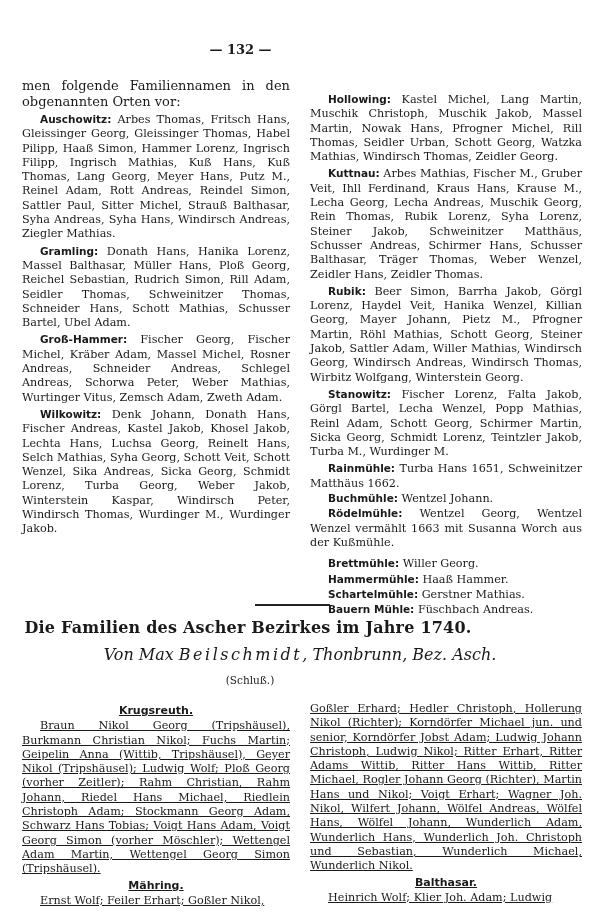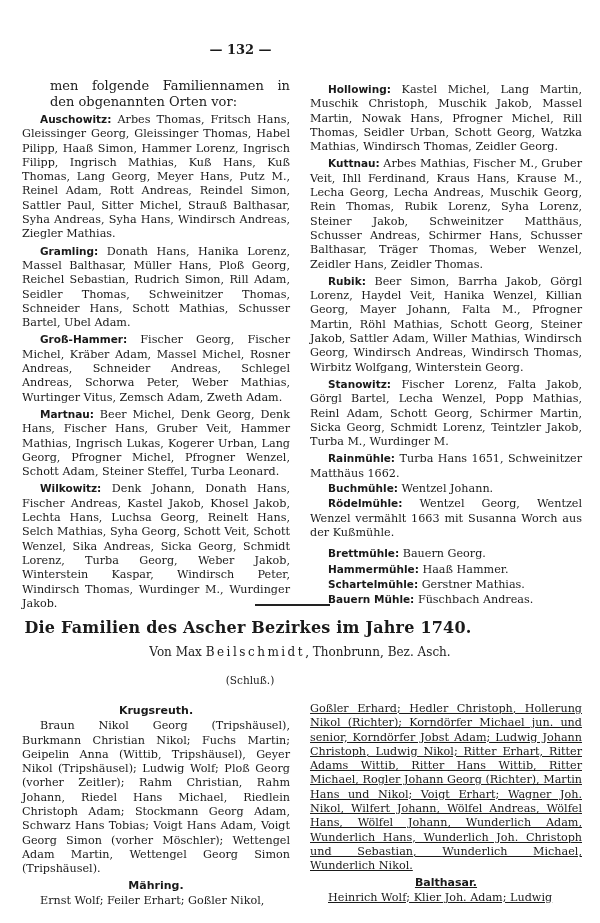--- a/index.html
+++ b/index.html
@@ -11,38 +11,39 @@
   }
   .page-number {
     position: absolute; top: 42px; left: 0; width: 481px;
     text-align: center; font-size: 13px; font-weight: bold;
   }
   .col {
     position: absolute; font-size: 11.2px; line-height: 14.3px;
     text-align: justify;
   }
   .col-left-top { left: 22px; top: 78px; width: 268px; }
-  .col-right-top { left: 310px; top: 82px; width: 272px; }
-  .col-left-bot { left: 22px; top: 702px; width: 268px; }
+  .col-right-top { left: 310px; top: 92px; width: 272px; }
+  .col-left-bot { left: 22px; top: 702px; width: 268px; text-decoration: underline; }
   .col-right-bot { left: 310px; top: 702px; width: 272px; text-decoration: underline; }
-  .intro { font-size: 13px; line-height: 16px; margin-bottom: 2px; margin-left: 28px; }
+  .intro { font-size: 13px; line-height: 16px; margin-bottom: 2px; }
   .para { text-indent: 18px; margin: 0 0 2px 0; }
   .para.tight { margin-bottom: 0; }
   .para.gap { margin-top: 6px; }
   .place { font-weight: bold; font-family: "DejaVu Sans", "Liberation Sans", sans-serif; font-size: 10.5px; }
   .separator {
     position: absolute; left: 255px; top: 604px; width: 75px; height: 2px; background: #222;
   }
   .article-title {
     position: absolute; top: 618px; left: 0; width: 496px; text-align: center;
     font-weight: bold; font-size: 16px; letter-spacing: 0.2px;
   }
   .byline {
     position: absolute; top: 645px; left: 0; width: 600px; text-align: center;
-    font-size: 12px;
+    font-size: 16px;
+    font-style: italic;
   }
   .byline .spaced { letter-spacing: 2.5px; }
   .continued {
     position: absolute; top: 674px; left: 0; width: 500px; text-align: center;
     font-size: 10.5px;
   }
   .subhead {
     text-align: center; font-weight: bold; font-size: 11px;
     font-family: "DejaVu Sans", "Liberation Sans", sans-serif;
     margin: 2px 0 1px 0;
@@ -51,33 +52,32 @@
 </head>
 <body>
 
 <div class="page-number">— 132 —</div>
 
 <div class="col col-left-top">
   <div class="intro">men folgende Familiennamen in den obgenannten Orten vor:</div>
   <p class="para"><span class="place">Auschowitz:</span> <span>Arbes Thomas, Fritsch Hans, Gleissinger Georg, Gleissinger Thomas, Habel Pilipp, Haaß Simon, Hammer Lorenz, Ingrisch Filipp, Ingrisch Mathias, Kuß Hans, Kuß Thomas, Lang Georg, Meyer Hans, Putz M., Reinel Adam, Rott Andreas, Reindel Simon, Sattler Paul, Sitter Michel, Strauß Balthasar, Syha Andreas, Syha Hans, Windirsch Andreas, Ziegler Mathias.</span></p>
   <p class="para"><span class="place">Gramling:</span> <span>Donath Hans, Hanika Lorenz, Massel Balthasar, Müller Hans, Ploß Georg, Reichel Sebastian, Rudrich Simon, Rill Adam, Seidler Thomas, Schweinitzer Thomas, Schneider Hans, Schott Mathias, Schusser Bartel, Ubel Adam.</span></p>
   <p class="para"><span class="place">Groß-Hammer:</span> <span>Fischer Georg, Fischer Michel, Kräber Adam, Massel Michel, Rosner Andreas, Schneider Andreas, Schlegel Andreas, Schorwa Peter, Weber Mathias, Wurtinger Vitus, Zemsch Adam, Zweth Adam.</span></p>
-  <p class="para"><span class="place">Martnau:</span> <span>Beer Michel, Denk Georg, Denk Hans, Fischer Hans, Gruber Veit, Hammer Mathias, Ingrisch Lukas, Kogerer Urban, Lang Georg, Pfrogner Michel, Pfrogner Wenzel, Schott Adam, Steiner Steffel, Turba Leonard.</span></p>
   <p class="para"><span class="place">Wilkowitz:</span> <span>Denk Johann, Donath Hans, Fischer Andreas, Kastel Jakob, Khosel Jakob, Lechta Hans, Luchsa Georg, Reinelt Hans, Selch Mathias, Syha Georg, Schott Veit, Schott Wenzel, Sika Andreas, Sicka Georg, Schmidt Lorenz, Turba Georg, Weber Jakob, Winterstein Kaspar, Windirsch Peter, Windirsch Thomas, Wurdinger M., Wurdinger Jakob.</span></p>
 </div>
 
 <div class="col col-right-top">
   <p class="para"><span class="place">Hollowing:</span> <span>Kastel Michel, Lang Martin, Muschik Christoph, Muschik Jakob, Massel Martin, Nowak Hans, Pfrogner Michel, Rill Thomas, Seidler Urban, Schott Georg, Watzka Mathias, Windirsch Thomas, Zeidler Georg.</span></p>
   <p class="para"><span class="place">Kuttnau:</span> <span>Arbes Mathias, Fischer M., Gruber Veit, Ihll Ferdinand, Kraus Hans, Krause M., Lecha Georg, Lecha Andreas, Muschik Georg, Rein Thomas, Rubik Lorenz, Syha Lorenz, Steiner Jakob, Schweinitzer Matthäus, Schusser Andreas, Schirmer Hans, Schusser Balthasar, Träger Thomas, Weber Wenzel, Zeidler Hans, Zeidler Thomas.</span></p>
-  <p class="para"><span class="place">Rubik:</span> <span>Beer Simon, Barrha Jakob, Görgl Lorenz, Haydel Veit, Hanika Wenzel, Killian Georg, Mayer Johann, Falta M., Pfrogner Martin, Röhl Mathias, Schott Georg, Steiner Jakob, Sattler Adam, Willer Mathias, Windirsch Georg, Windirsch Andreas, Windirsch Thomas, Wirbitz Wolfgang, Winterstein Georg.</span></p>
+  <p class="para"><span class="place">Rubik:</span> <span>Beer Simon, Barrha Jakob, Görgl Lorenz, Haydel Veit, Hanika Wenzel, Killian Georg, Mayer Johann, Pietz M., Pfrogner Martin, Röhl Mathias, Schott Georg, Steiner Jakob, Sattler Adam, Willer Mathias, Windirsch Georg, Windirsch Andreas, Windirsch Thomas, Wirbitz Wolfgang, Winterstein Georg.</span></p>
   <p class="para"><span class="place">Stanowitz:</span> <span>Fischer Lorenz, Falta Jakob, Görgl Bartel, Lecha Wenzel, Popp Mathias, Reinl Adam, Schott Georg, Schirmer Martin, Sicka Georg, Schmidt Lorenz, Teintzler Jakob, Turba M., Wurdinger M.</span></p>
   <p class="para tight"><span class="place">Rainmühle:</span> <span>Turba Hans 1651, Schweinitzer Matthäus 1662.</span></p>
   <p class="para tight"><span class="place">Buchmühle:</span> <span>Wentzel Johann.</span></p>
   <p class="para tight"><span class="place">Rödelmühle:</span> <span>Wentzel Georg, Wentzel Wenzel vermählt 1663 mit Susanna Worch aus der Kußmühle.</span></p>
-  <p class="para tight gap"><span class="place">Brettmühle:</span> <span>Bauern Georg.</span></p>
+  <p class="para tight gap"><span class="place">Brettmühle:</span> <span>Willer Georg.</span></p>
   <p class="para tight"><span class="place">Hammermühle:</span> <span>Haaß Hammer.</span></p>
   <p class="para tight"><span class="place">Schartelmühle:</span> <span>Gerstner Mathias.</span></p>
   <p class="para tight"><span class="place">Bauern Mühle:</span> <span>Füschbach Andreas.</span></p>
 </div>
 
 <div class="separator"></div>
 
 <div class="article-title">Die Familien des Ascher Bezirkes im Jahre 1740.</div>
 <div class="byline">
   <span>Von Max</span>

